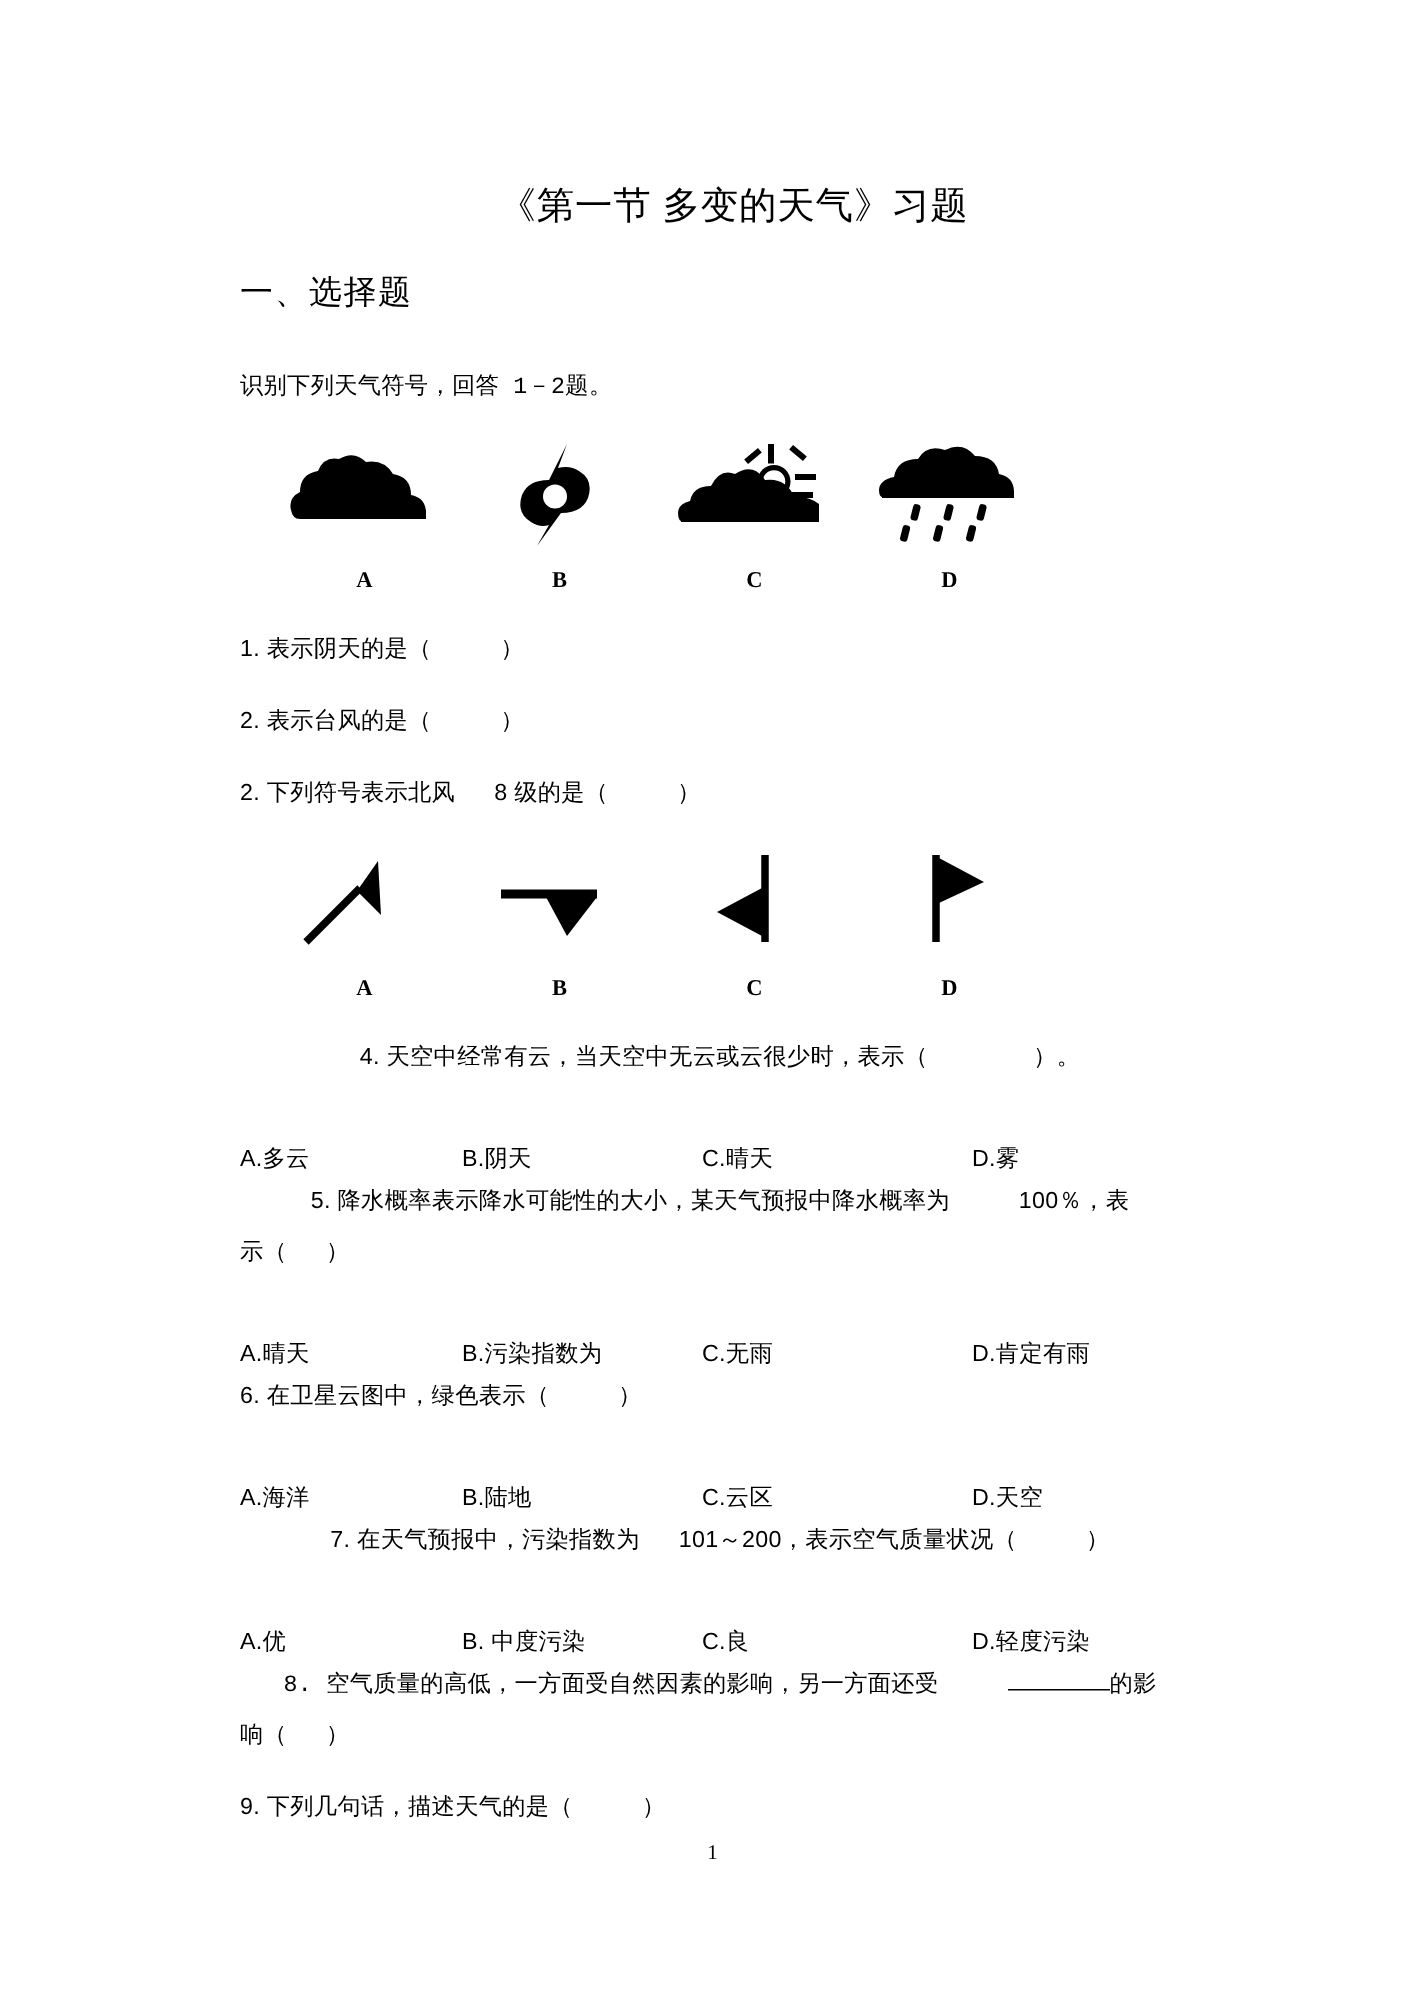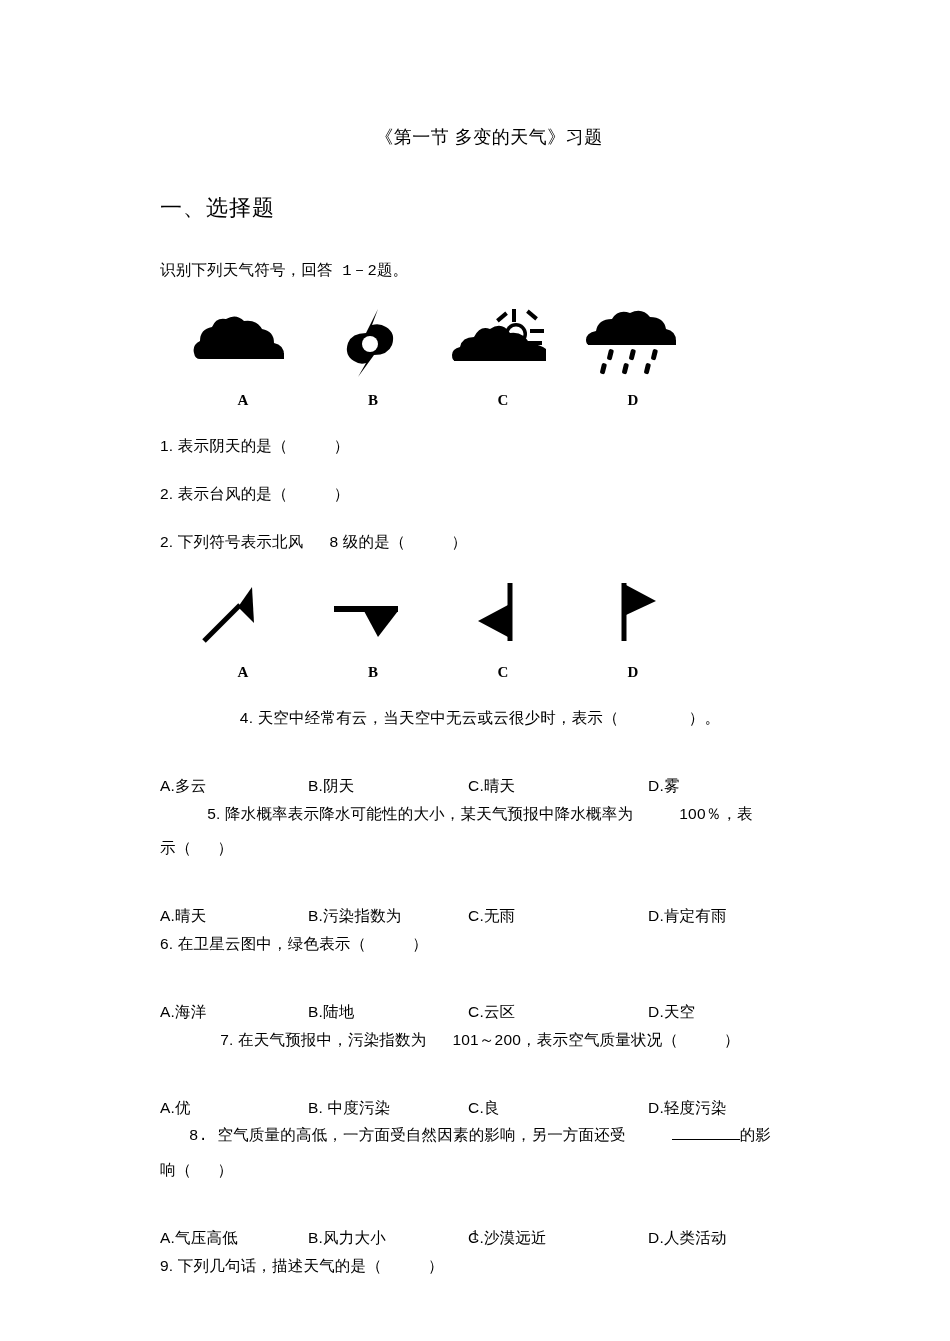--- a/index.html
+++ b/index.html
@@ -25,24 +25,24 @@
   }
   .content {
     position: absolute;
     left: 160px;
     top: 120px;
     width: 640px;
   }
 
   .doc-title {
     text-align: center;
-    font-size: 18px;
+    font-size: 25px;
     line-height: 34px;
     letter-spacing: 0.5px;
-    margin: 0 0 39px 0;
+    margin: 0 0 26px 0;
     padding-left: 18px;
     font-weight: normal;
   }
 
   .section-heading {
     font-size: 22px;
     line-height: 30px;
     margin: 0 0 36px 0;
     letter-spacing: 1px;
     font-weight: normal;
@@ -316,26 +316,20 @@
       <span class="opt opt-d">D.轻度污染</span>
     </div>
 
     <div class="q q-wide" style="margin-bottom:4px;font-family:Liberation Mono, monospace;">
       <span>8. 空气质量的高低，一方面受自然因素的影响，另一方面还受</span><span class="gap-md"></span><span class="blank-line"></span><span>的影</span>
     </div>
     <div class="q">
       <span>响（</span><span class="gap-sm"></span><span>）</span>
     </div>
 
-    <div class="options">
-      <span class="opt opt-a">A.气压高低</span>
-      <span class="opt opt-b">B.风力大小</span>
-      <span class="opt opt-c">C.沙漠远近</span>
-      <span class="opt opt-d">D.人类活动</span>
-    </div>
 
     <div class="q">
       <span>9. 下列几句话，描述天气的是（</span><span class="gap-md"></span><span>）</span>
     </div>
 
   </div>
 
   <div class="page-number">1</div>
 </div>
 

